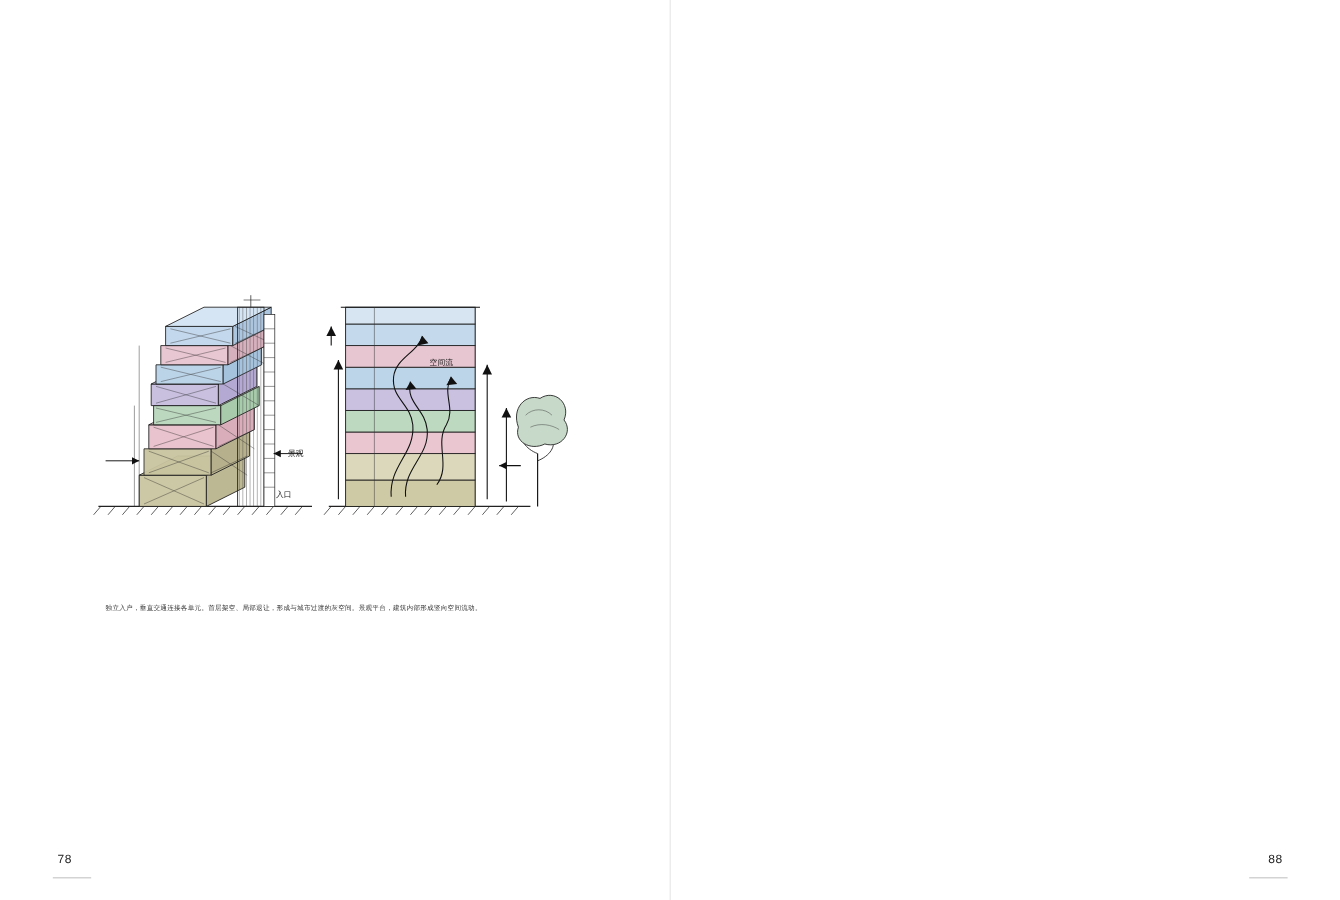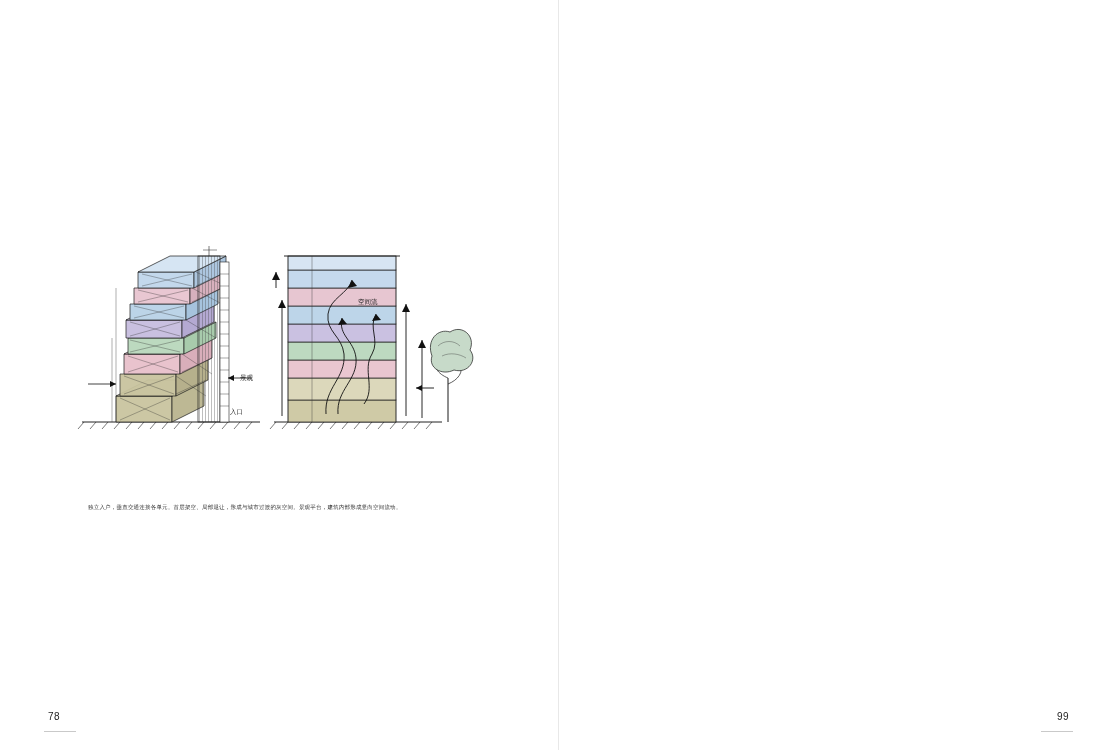--- a/index.html
+++ b/index.html
@@ -294,16 +294,16 @@
 
     <div class="caption">独立入户，垂直交通连接各单元。首层架空、局部退让，形成与城市过渡的灰空间。景观平台，建筑内部形成竖向空间流动。</div>
 
     <div class="rule-bottom rule-left"></div>
     <div class="folio folio-left">78</div>
   </div>
 
   <div class="page page-right">
 
     <div class="rule-bottom rule-right"></div>
-    <div class="folio folio-right">99</div>
+    <div class="folio folio-right">88</div>
   </div>
 
 </div>
 
 </body></html>

